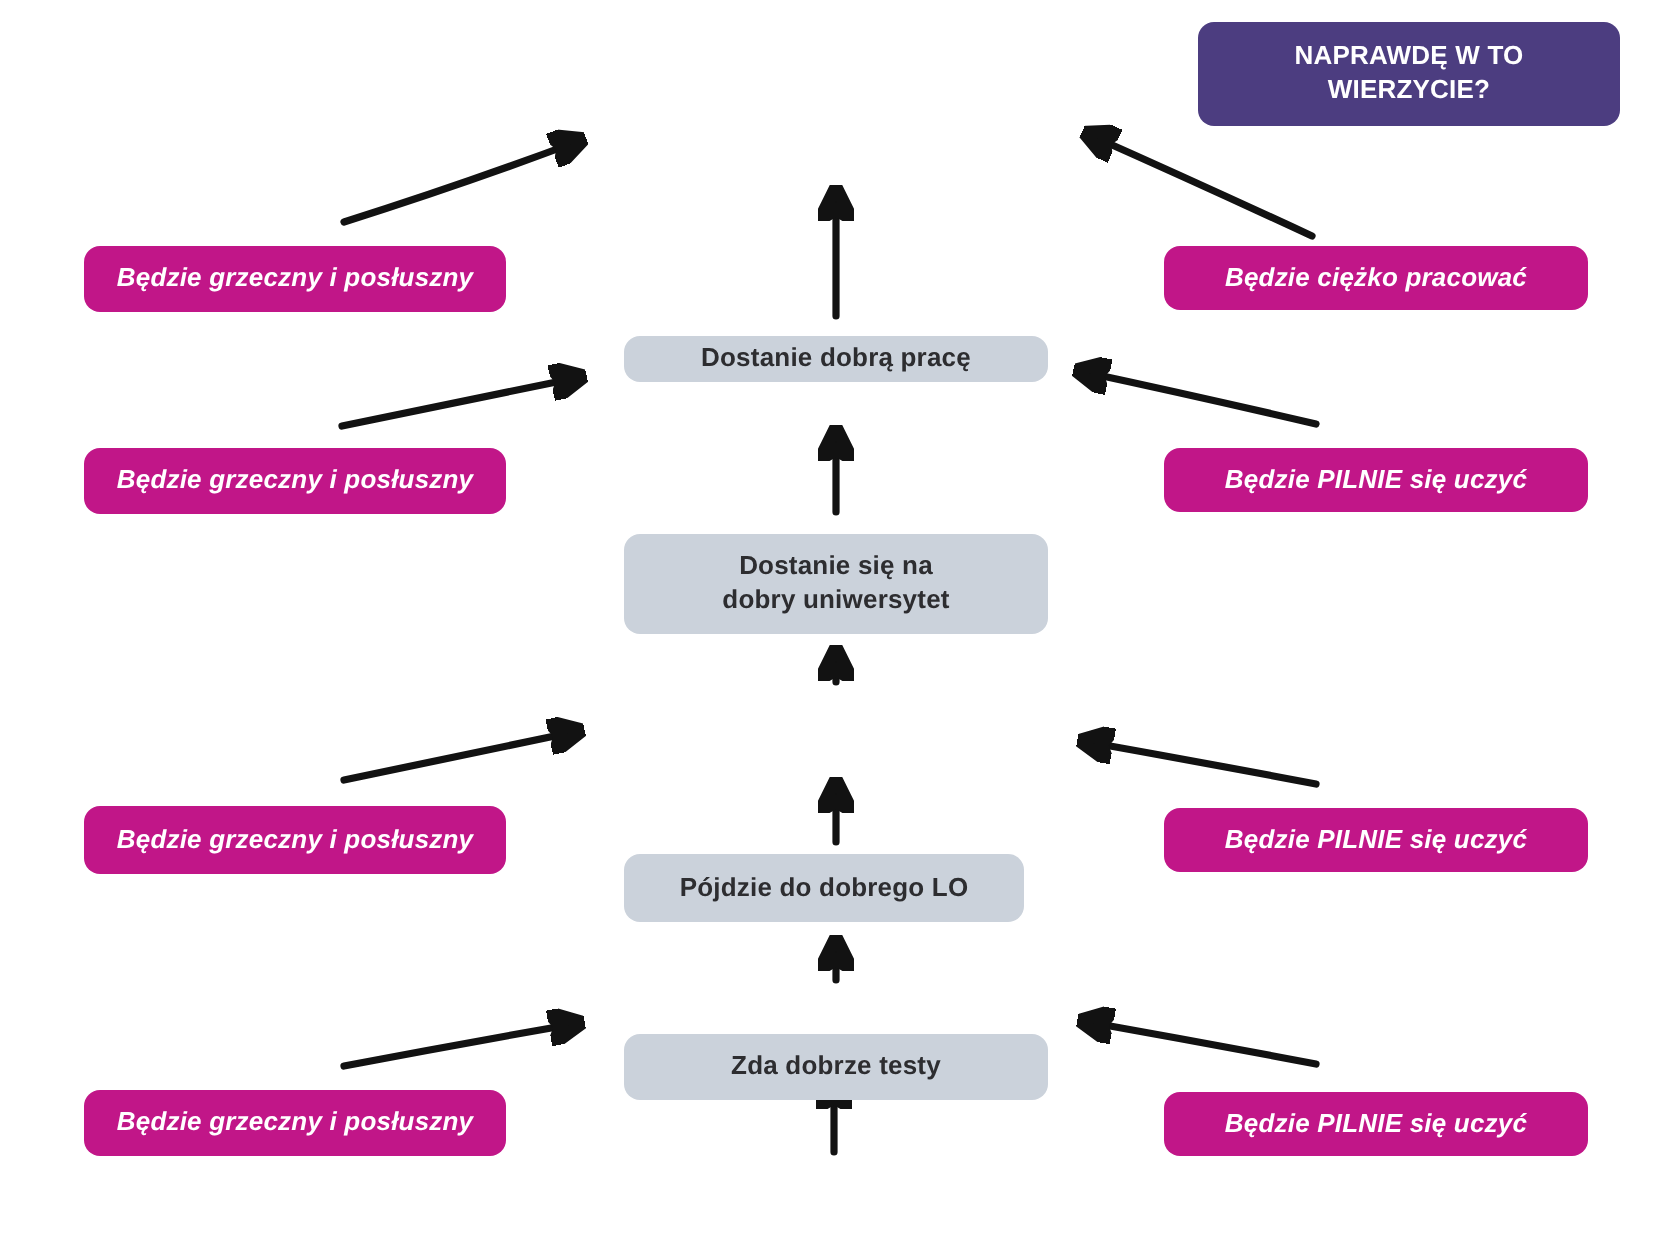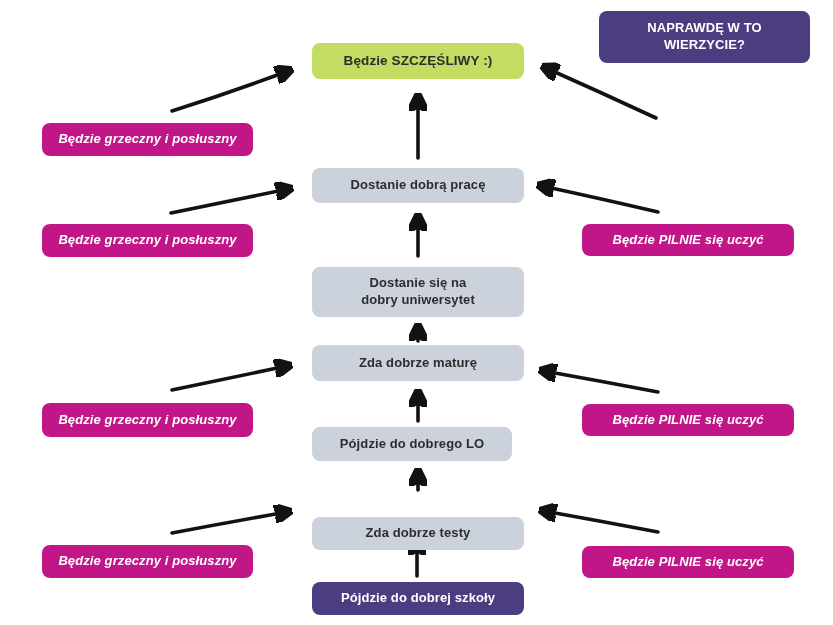--- a/index.html
+++ b/index.html
@@ -47,30 +47,28 @@
     <path d="M172,533 Q230,522 287,512" marker-end="url(#ah)"></path>
 
     <path d="M656,118 Q600,92 546,68" marker-end="url(#ah)"></path>
     <path d="M658,212 Q598,198 542,186" marker-end="url(#ah)"></path>
     <path d="M658,392 Q600,381 544,371" marker-end="url(#ah)"></path>
     <path d="M658,532 Q600,521 544,511" marker-end="url(#ah)"></path>
   </svg>
 
   <div class="node purple note" style="left:599px;top:11px;width:211px;height:52px">NAPRAWDĘ W TO WIERZYCIE?</div>
 
-  <div class="node purple" style="left:312px;top:582px;width:212px;height:33px">Pójdzie do dobrej szkoły</div>
   <div class="node gray" style="left:312px;top:517px;width:212px;height:33px">Zda dobrze testy</div>
   <div class="node gray" style="left:312px;top:427px;width:200px;height:34px">Pójdzie do dobrego LO</div>
-  <div class="node gray" style="left:312px;top:345px;width:212px;height:36px">Zda dobrze maturę</div>
   <div class="node gray two-line" style="left:312px;top:267px;width:212px;height:50px">Dostanie się na dobry uniwersytet</div>
-  <div class="node gray" style="left:312px;top:168px;width:212px;height:35px">Dostanie dobrą pracę</div>
-  <div class="node green" style="left:312px;top:43px;width:212px;height:36px">Będzie SZCZĘŚLIWY :)</div>
+  <div class="node gray" style="left:312px;top:168px;width:212px;height:23px">Dostanie dobrą pracę</div>
 
   <div class="node magenta" style="left:42px;top:123px;width:211px;height:33px">Będzie grzeczny i posłuszny</div>
   <div class="node magenta" style="left:42px;top:224px;width:211px;height:33px">Będzie grzeczny i posłuszny</div>
   <div class="node magenta" style="left:42px;top:403px;width:211px;height:34px">Będzie grzeczny i posłuszny</div>
   <div class="node magenta" style="left:42px;top:545px;width:211px;height:33px">Będzie grzeczny i posłuszny</div>
 
+  <div class="node magenta" style="left:582px;top:123px;width:212px;height:32px">Będzie ciężko pracować</div>
   <div class="node magenta" style="left:582px;top:224px;width:212px;height:32px">Będzie PILNIE się uczyć</div>
   <div class="node magenta" style="left:582px;top:404px;width:212px;height:32px">Będzie PILNIE się uczyć</div>
   <div class="node magenta" style="left:582px;top:546px;width:212px;height:32px">Będzie PILNIE się uczyć</div>
 
 </div>
 
 </body></html>

